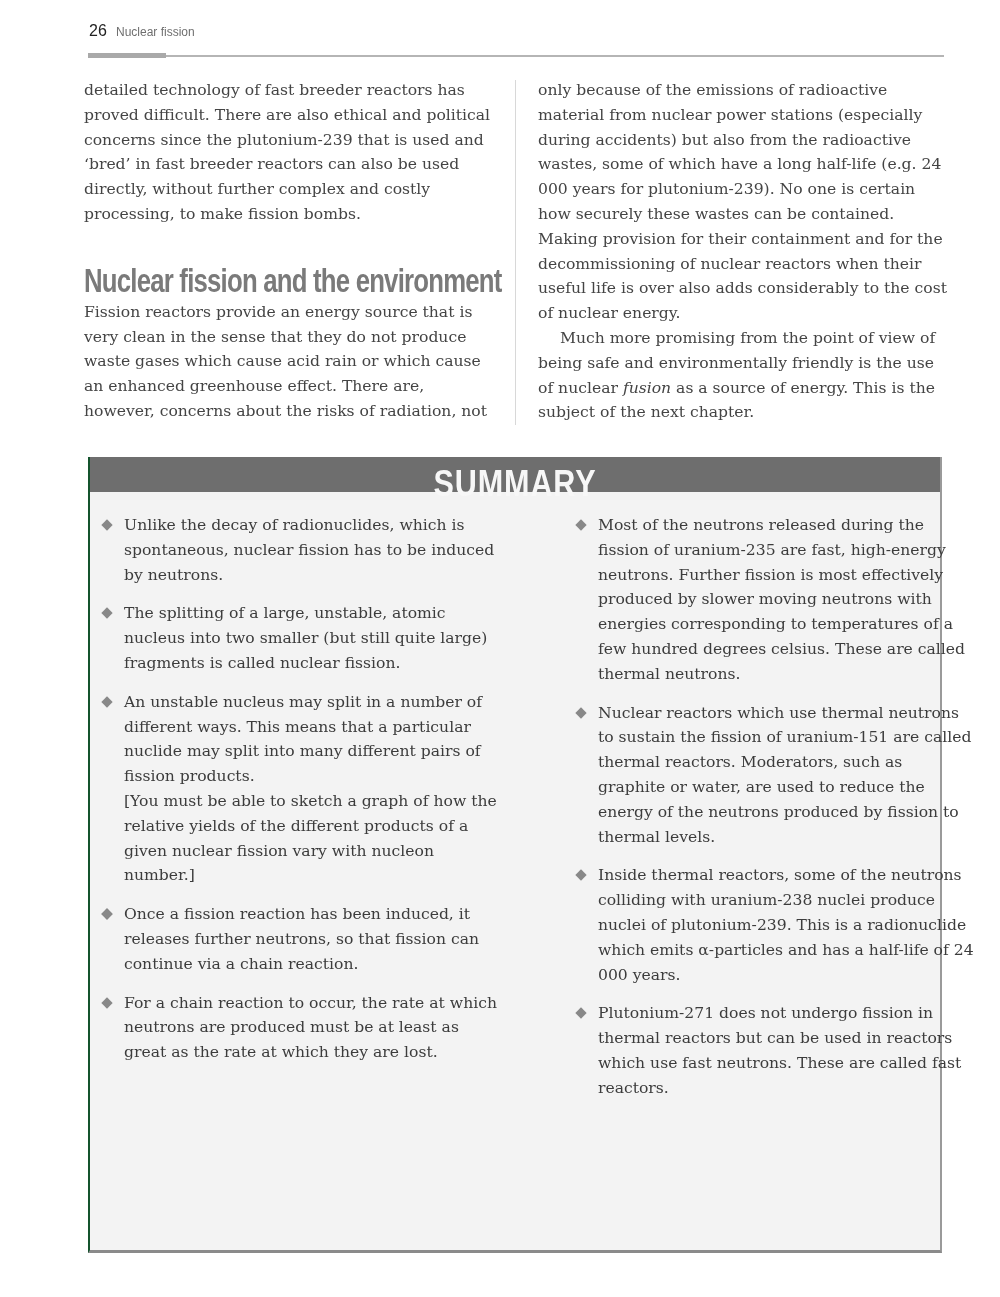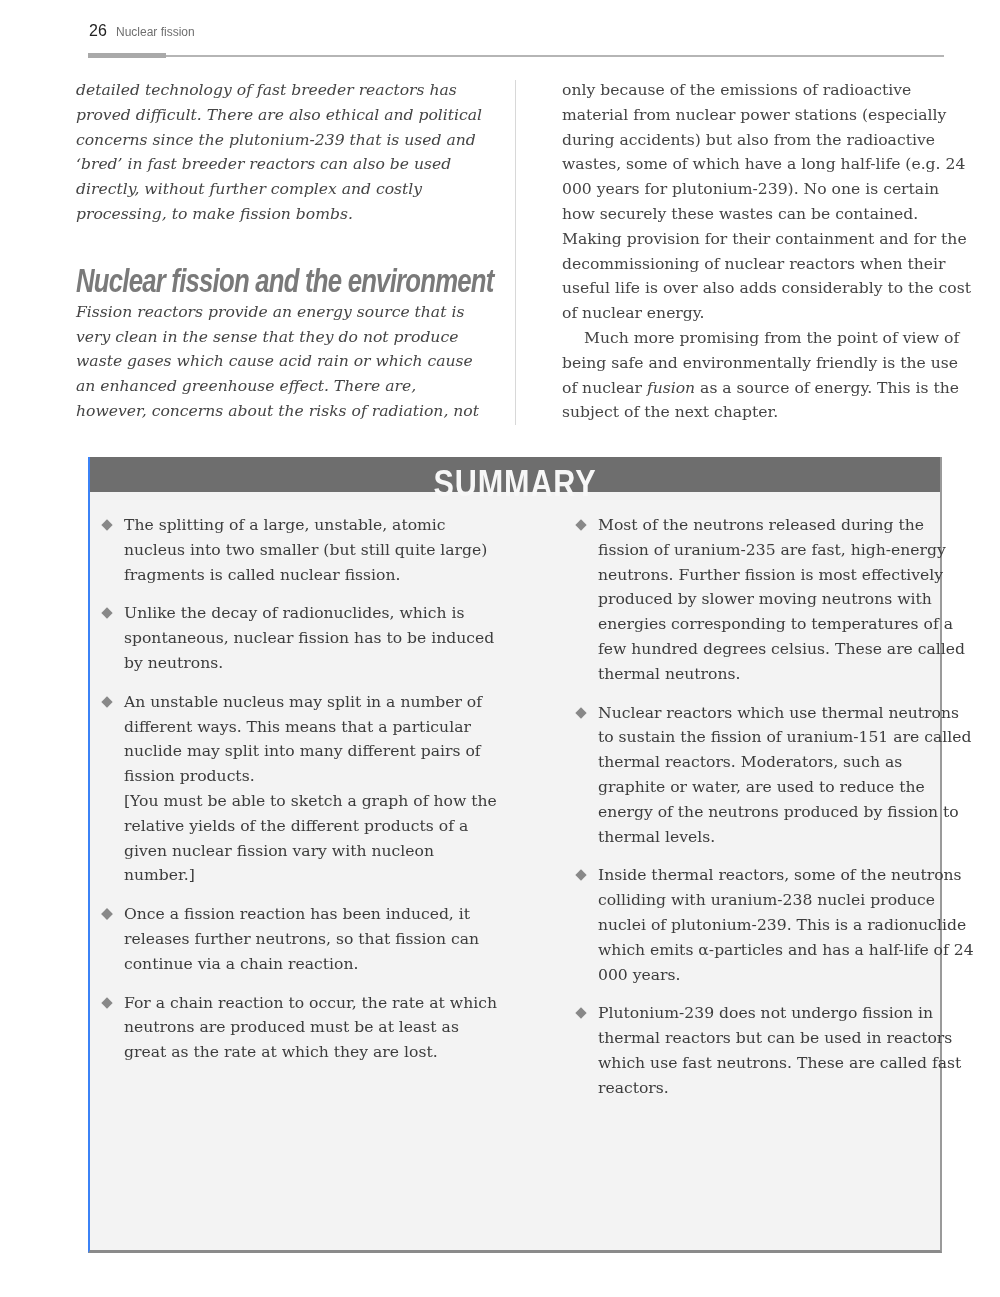--- a/index.html
+++ b/index.html
@@ -4,26 +4,26 @@
 <style>
   html, body { margin: 0; padding: 0; background: #ffffff; }
   body { width: 1000px; height: 1297px; position: relative; overflow: hidden; color: #3a3a3a; }
   .running-head { position: absolute; left: 89px; top: 22px; font-family: "Liberation Sans", sans-serif; font-size: 15px; color: #333; }
   .running-head .pg { font-size: 16px; color: #222; margin-right: 5px; }
   .running-head .title { color: #6f6f6f; font-size: 12px; }
   .rule-thick { position: absolute; left: 88px; top: 53px; width: 78px; height: 5px; background: #a9a9a9; }
   .rule-thin { position: absolute; left: 166px; top: 55px; width: 778px; height: 2px; background: #b5b5b5; }
   .col { position: absolute; top: 78px; font-family: "DejaVu Serif", serif; font-size: 15.6px; line-height: 24.8px; color: #444; }
   .col p { margin: 0; }
-  .col-left { left: 76px; width: 410px; font-style: italic; }
-  .col-right { left: 538px; width: 410px; margin-left: 24px; }
+  .col-left { left: 84px; width: 410px; }
+  .col-right { left: 538px; width: 410px; }
   .col-divider { position: absolute; left: 515px; top: 80px; width: 1px; height: 345px; background: #d8d8d8; }
   .section-heading { font-family: "Liberation Sans", sans-serif; font-weight: bold; font-size: 33px; color: #7a7a7a; letter-spacing: -1px; transform: scaleX(0.78); transform-origin: left; white-space: nowrap; margin: 35px 0 0 0 !important; line-height: 38px; }
   .indent { text-indent: 22px; }
-  .summary-box { position: absolute; left: 88px; top: 457px; width: 854px; height: 796px; background: #f3f3f3; border-left: 2px solid #3b82f6; border-right: 2px solid #9a9a9a; border-bottom: 3px solid #8a8a8a; box-sizing: border-box; }
+  .summary-box { position: absolute; left: 88px; top: 457px; width: 854px; height: 796px; background: #f3f3f3; border-left: 2px solid #14532d; border-right: 2px solid #9a9a9a; border-bottom: 3px solid #8a8a8a; box-sizing: border-box; }
   .summary-band { position: absolute; left: 0; top: 0; right: 0; height: 35px; background: #6e6e6e; }
   .summary-title { position: absolute; left: 0; right: 0; top: 6px; text-align: center; font-family: "Liberation Sans", sans-serif; font-weight: bold; font-size: 36px; color: #f7f7f7; letter-spacing: 1px; transform: scaleX(0.85); }
   .sum-col { position: absolute; top: 56px; width: 400px; font-family: "DejaVu Serif", serif; font-size: 15.6px; line-height: 24.8px; color: #3c3c3c; }
   .sum-left { left: 10px; }
   .sum-right { left: 484px; }
   .bullet-item { position: relative; padding-left: 24px; margin-bottom: 14px; }
   .bullet-item .diamond { position: absolute; left: 3px; top: 8px; width: 8px; height: 8px; background: #888; transform: rotate(45deg); }
 </style>
 </head>
 <body>
@@ -48,25 +48,25 @@
   <p class="indent"><span>Much more promising from the point of view of being safe and environmentally friendly is the use of nuclear </span><em>fusion</em><span> as a source of energy. This is the subject of the next chapter.</span></p>
 </div>
 
 <div class="summary-box">
   <div class="summary-band"></div>
   <div class="summary-title">SUMMARY</div>
 
   <div class="sum-col sum-left">
     <div class="bullet-item">
       <span class="diamond"></span>
-      <span>The splitting of a large, unstable, atomic nucleus into two smaller (but still quite large) fragments is called nuclear fission.</span>
+      <span>Unlike the decay of radionuclides, which is spontaneous, nuclear fission has to be induced by neutrons.</span>
     </div>
     <div class="bullet-item">
       <span class="diamond"></span>
-      <span>Unlike the decay of radionuclides, which is spontaneous, nuclear fission has to be induced by neutrons.</span>
+      <span>The splitting of a large, unstable, atomic nucleus into two smaller (but still quite large) fragments is called nuclear fission.</span>
     </div>
     <div class="bullet-item">
       <span class="diamond"></span>
       <span>An unstable nucleus may split in a number of different ways. This means that a particular nuclide may split into many different pairs of fission products.</span><br>
       <span>[You must be able to sketch a graph of how the relative yields of the different products of a given nuclear fission vary with nucleon number.]</span>
     </div>
     <div class="bullet-item">
       <span class="diamond"></span>
     </div>
     <div class="bullet-item">
@@ -87,16 +87,16 @@
     <div class="bullet-item">
       <span class="diamond"></span>
       <span>Nuclear reactors which use thermal neutrons to sustain the fission of uranium-151 are called thermal reactors. Moderators, such as graphite or water, are used to reduce the energy of the neutrons produced by fission to thermal levels.</span>
     </div>
     <div class="bullet-item">
       <span class="diamond"></span>
       <span>Inside thermal reactors, some of the neutrons colliding with uranium-238 nuclei produce nuclei of plutonium-239. This is a radionuclide which emits α-particles and has a half-life of 24 000 years.</span>
     </div>
     <div class="bullet-item">
       <span class="diamond"></span>
-      <span>Plutonium-239 does not undergo fission in thermal reactors but can be used in reactors which use fast neutrons. These are called fast reactors.</span>
+      <span>Plutonium-271 does not undergo fission in thermal reactors but can be used in reactors which use fast neutrons. These are called fast reactors.</span>
     </div>
   </div>
 </div>
 
 </body></html>

